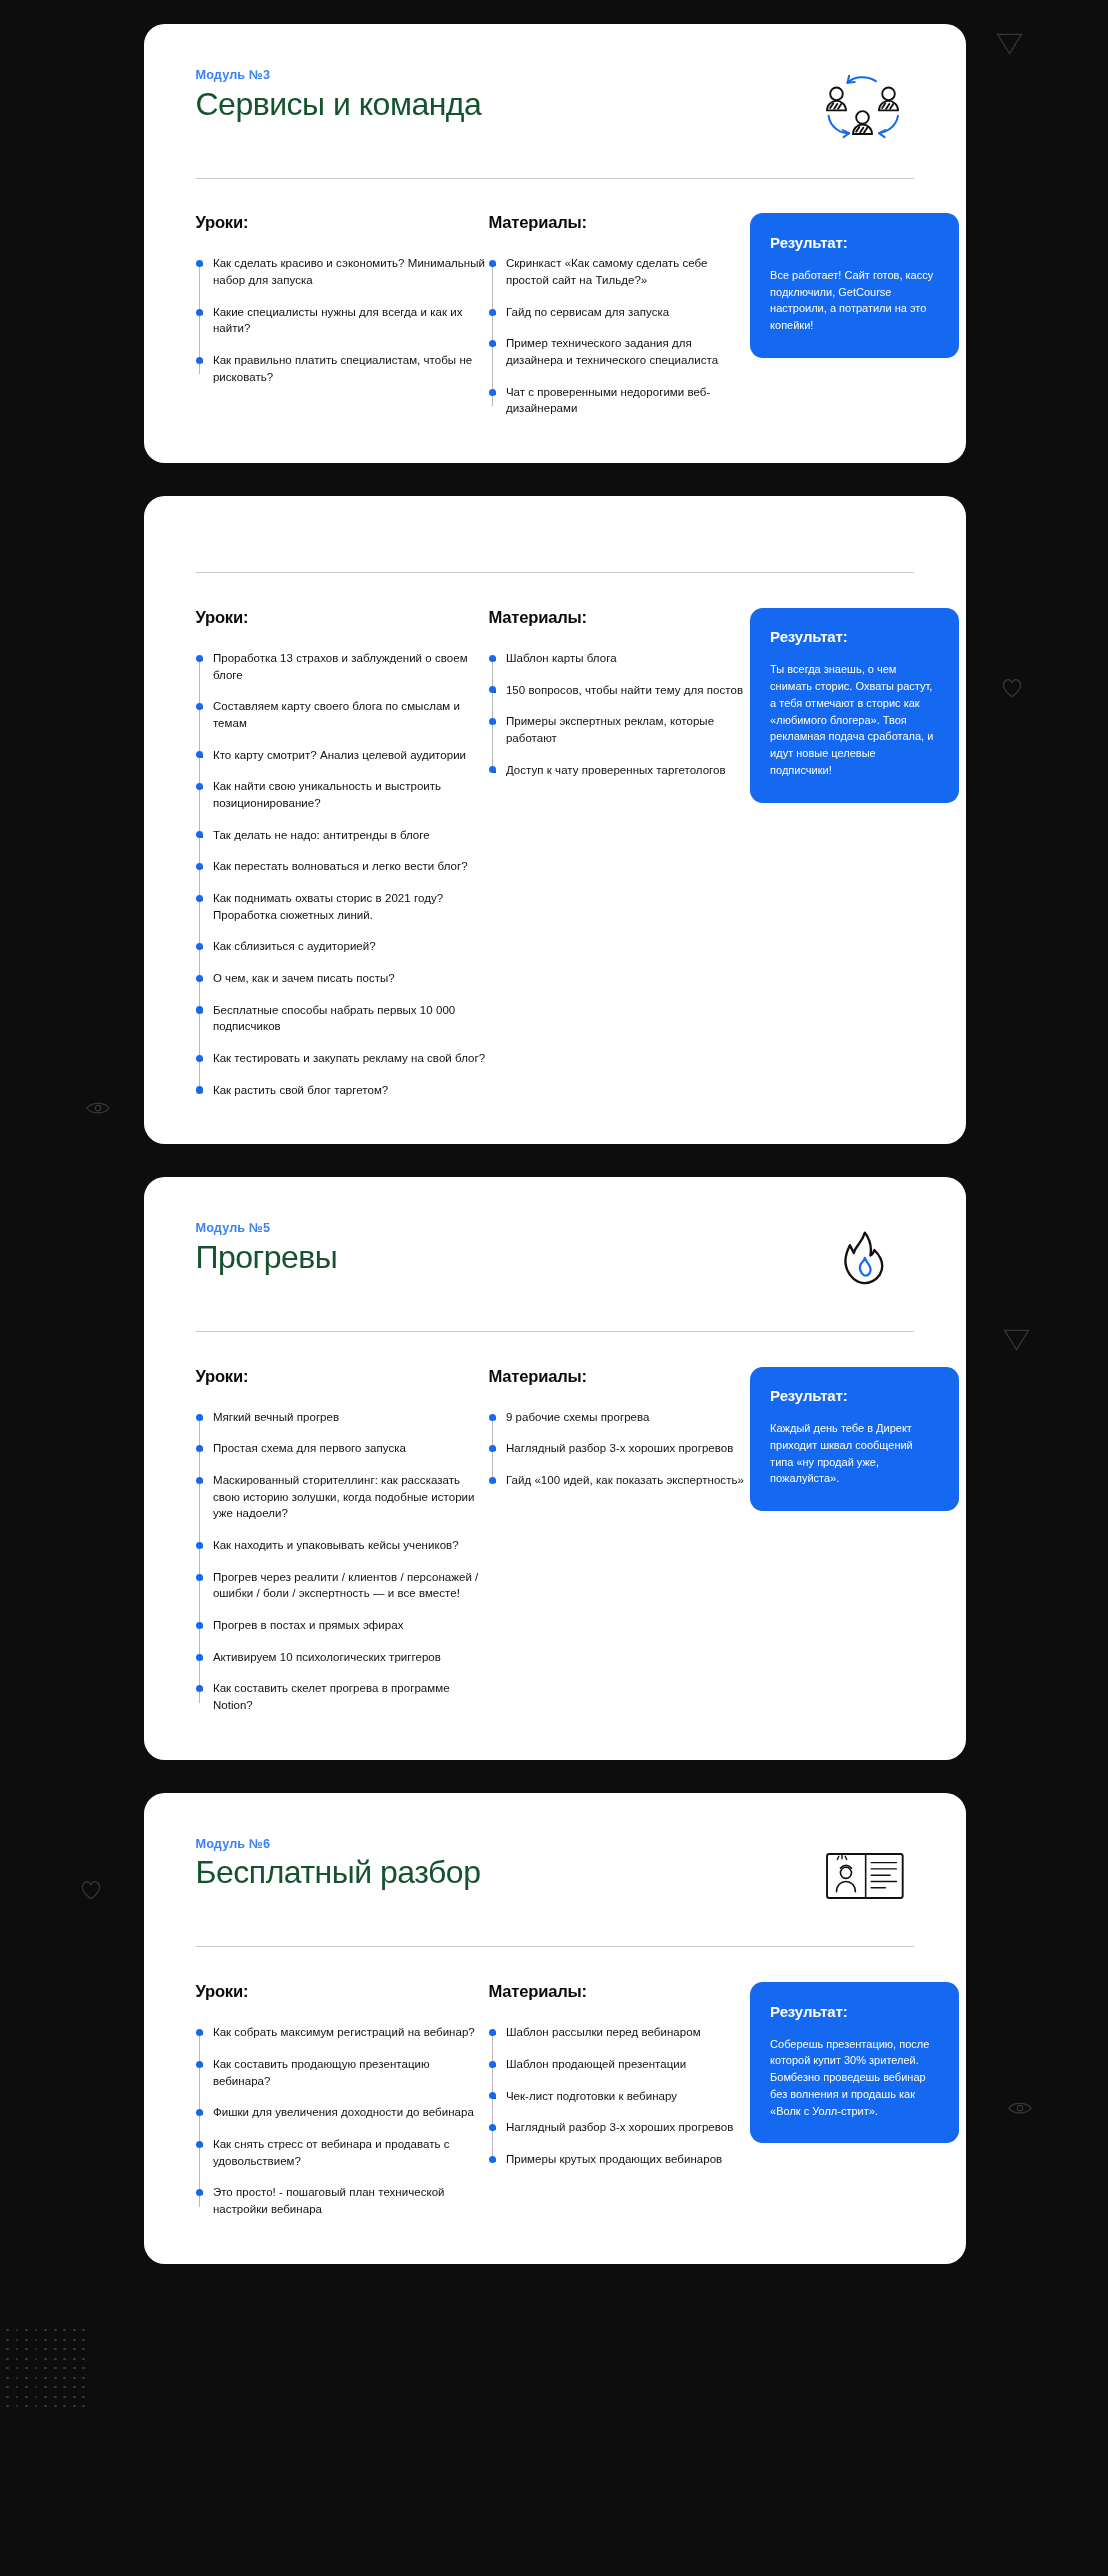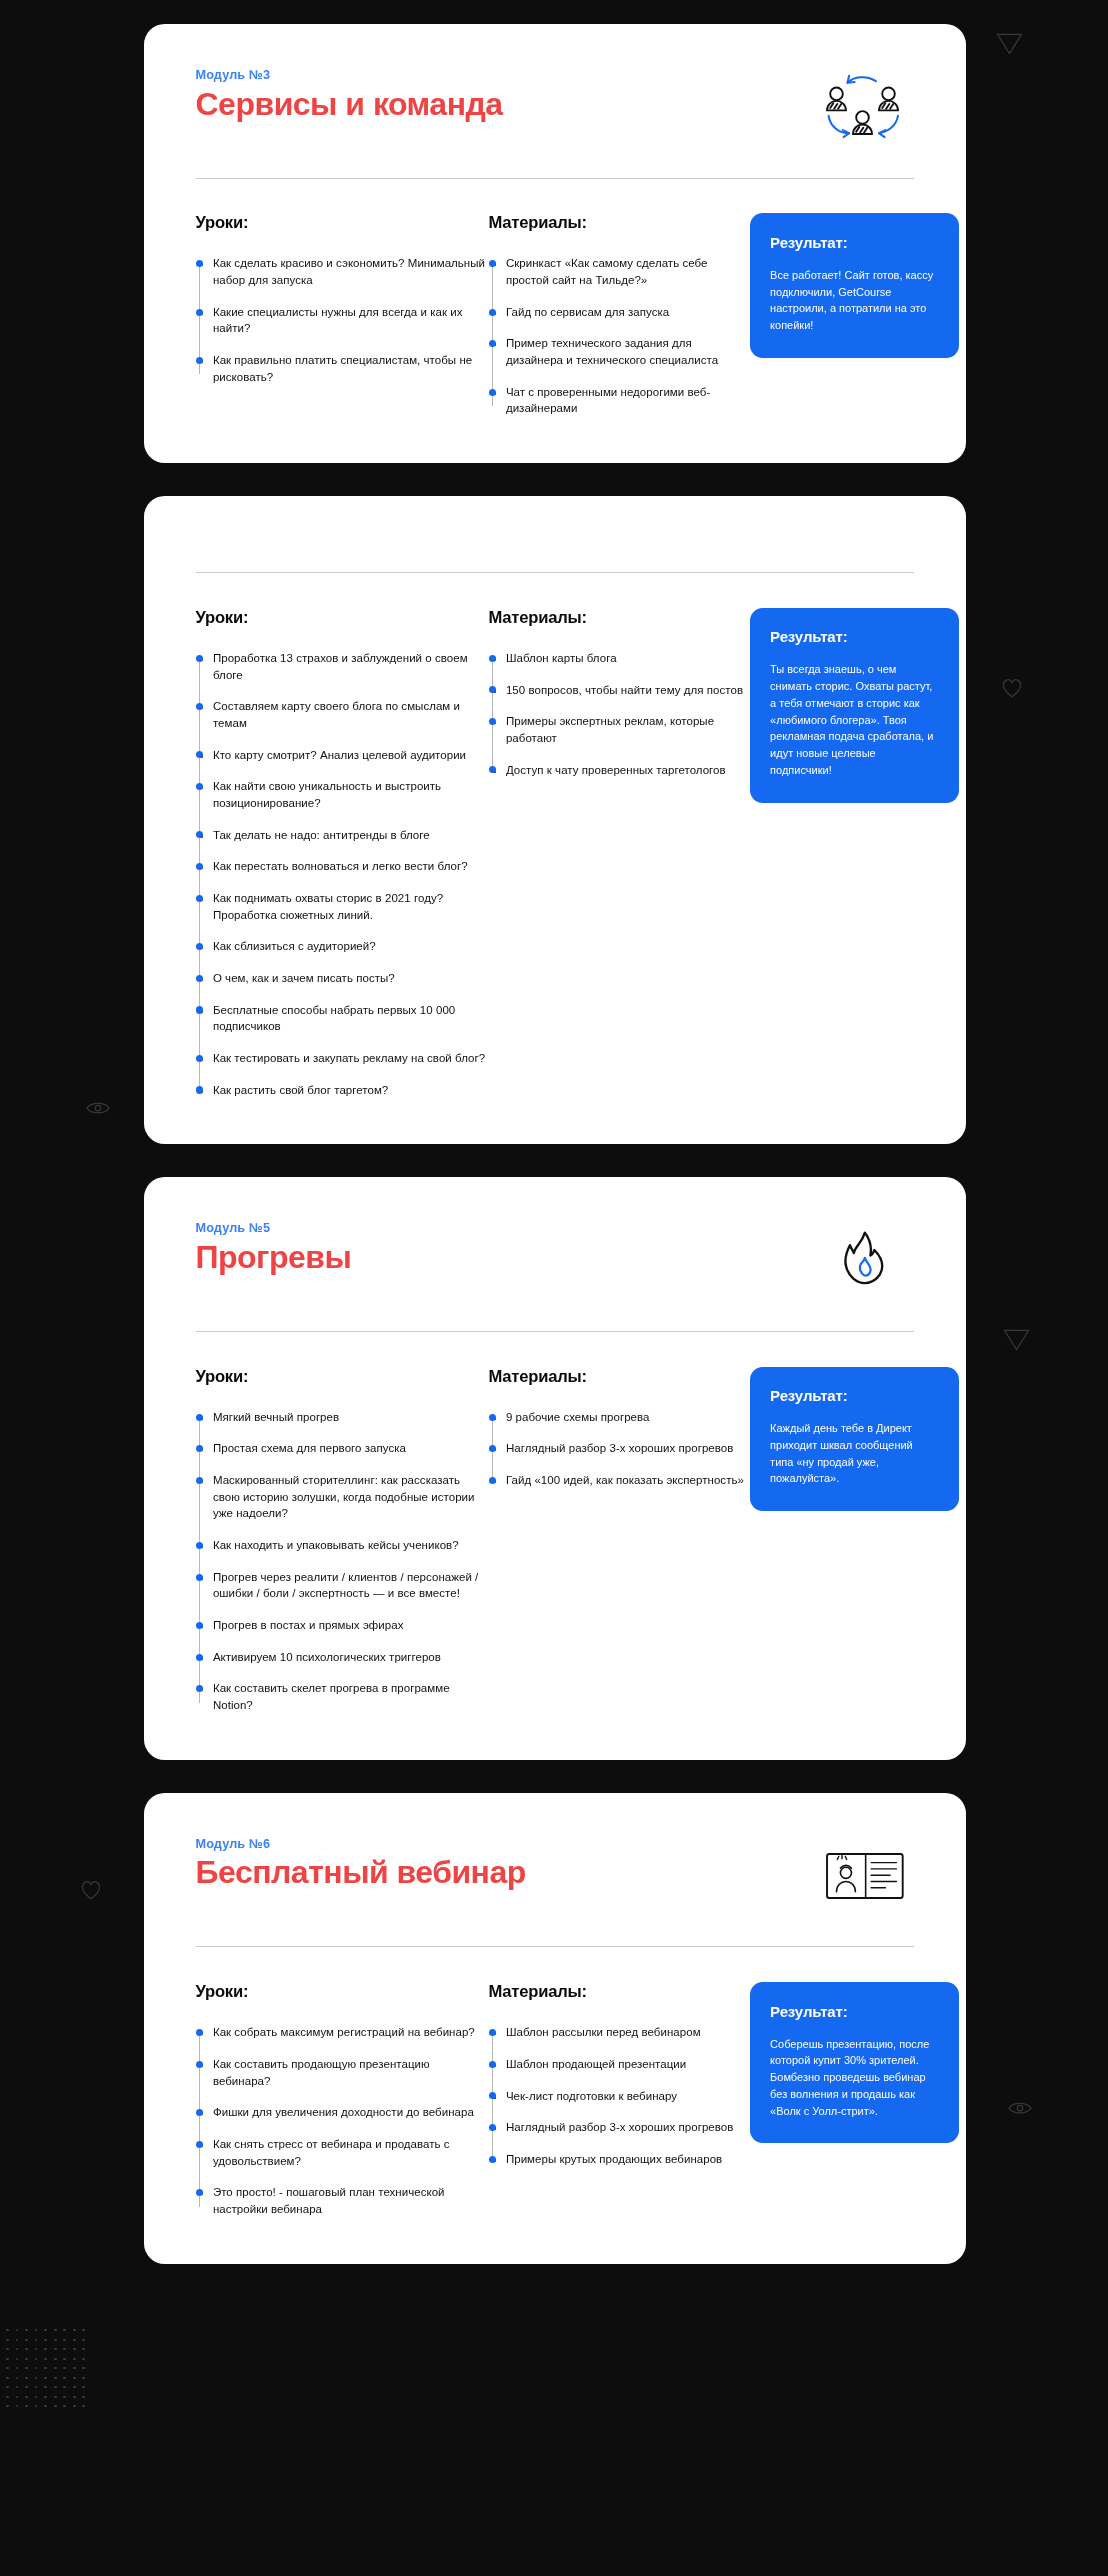--- a/index.html
+++ b/index.html
@@ -30,21 +30,21 @@
     padding:44px 52px 46px 52px;
   }
   .card-head {
     display:flex; align-items:flex-start; justify-content:space-between;
   }
   .module-tag {
     color:#3b82f6; font-size:12.7px; font-weight:bold; letter-spacing:0.1px;
     margin-bottom:5.5px;
   }
   .module-title {
-    color:#ef4444; font-size:32px; font-weight:bold; letter-spacing:-0.5px;
+    color:#14532d; font-size:32px; font-weight:normal; letter-spacing:-0.5px;
     line-height:1.06;
   }
   .head-icon { width:93px; height:76px; flex:none; margin-top:1.6px; margin-right:4.8px; }
   .head-icon svg { width:100%; height:100%; display:block; }
 
   .divider { height:0.8px; background:#c9c9c9; margin:32px 0 0 0; }
 
   .columns {
     display:flex; align-items:flex-start; margin-top:35px;
   }
@@ -348,21 +348,21 @@
           <div class="result-body">Каждый день тебе в Директ приходит шквал сообщений типа «ну продай уже, пожалуйста».</div>
         </div>
       </div>
     </div>
   </section>
 
   <section class="card">
     <div class="card-head">
       <div>
         <div class="module-tag">Модуль №6</div>
-        <h2 class="module-title">Бесплатный вебинар</h2>
+        <h2 class="module-title">Бесплатный разбор</h2>
       </div>
       <div class="head-icon">
         <svg viewBox="0 0 118 96" fill="none">
           <rect x="14" y="20" width="96" height="56" rx="3" stroke="#111" stroke-width="2.4"></rect>
           <path d="M63 20 v56" stroke="#111" stroke-width="2"></path>
           <g stroke="#111" stroke-width="2" stroke-linecap="round">
             <circle cx="38" cy="44" r="7"></circle>
             <path d="M26 68 c0-8 5.5-13 12-13 s12 5 12 13"></path>
             <path d="M31 38 q7 -7 14 0"></path>
           </g>

